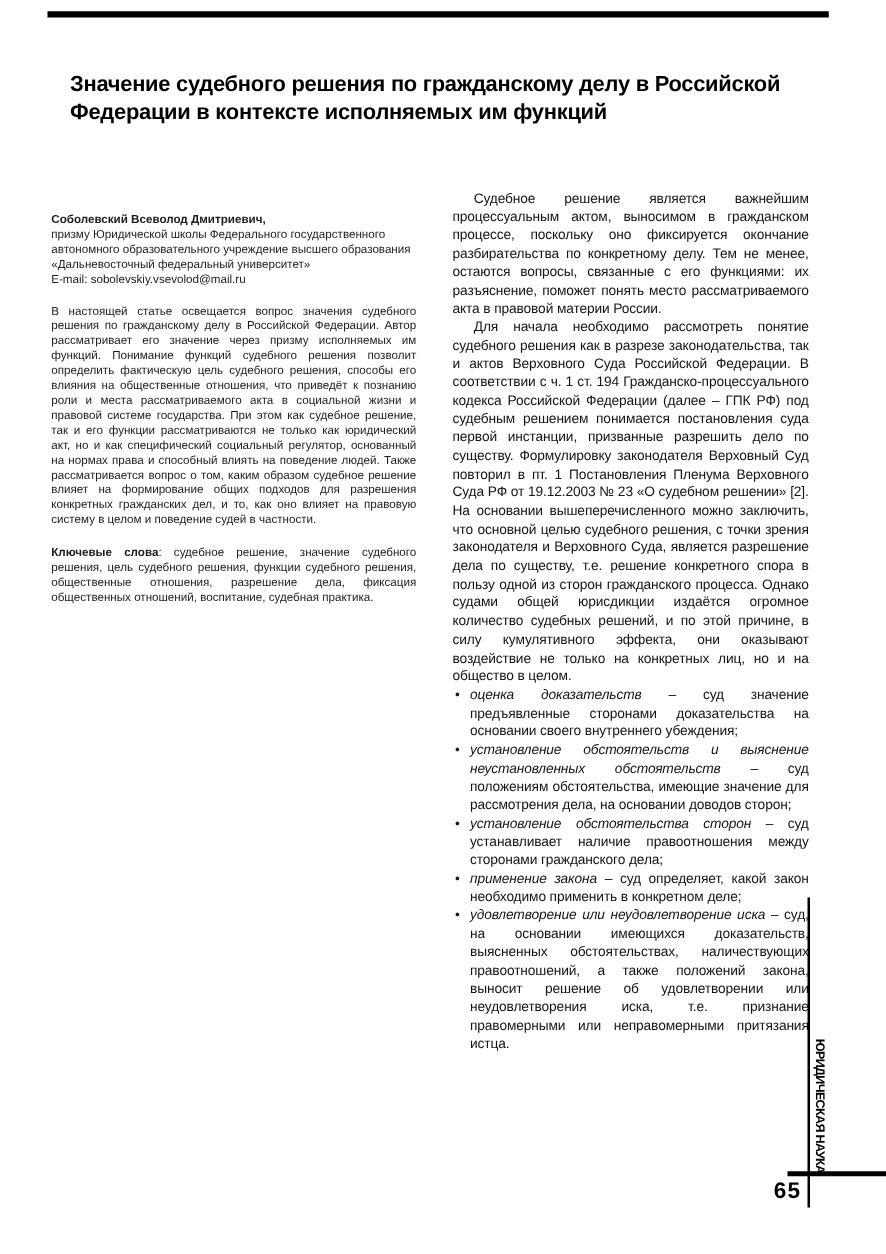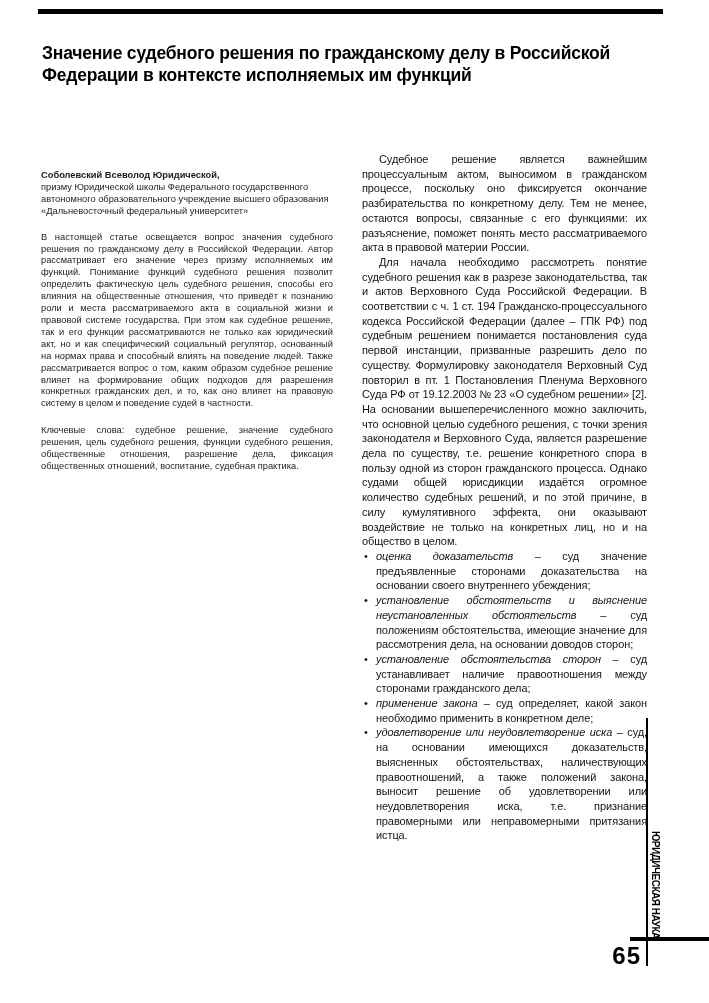--- a/index.html
+++ b/index.html
@@ -20,21 +20,21 @@
   }
   
   .col-left{
     position:absolute;left:41px;top:170px;width:292px;
     font-size:9.3px;line-height:11.9px;color:#1c1c1c;
   }
   .author-block{text-align:left;}
   .author-name{font-weight:bold;}
   .abstract{margin-top:14px;text-align:justify;}
   .keywords{margin-top:15px;text-align:justify;}
-  .kw-label{font-weight:normal;}
+  .kw-label{font-weight:bold;}
   
   .col-right{
     position:absolute;left:362px;top:152px;width:285px;
     font-size:11px;line-height:14.7px;text-align:justify;color:#141414;
     letter-spacing:-0.1px;
   }
   .col-right p{margin:0;text-indent:17px;}
   .bullets{margin:0;padding:0;list-style:none;}
   .bullet-item{position:relative;padding-left:14px;text-align:justify;}
   .bullet-marker{position:absolute;left:2px;top:0;}
@@ -43,36 +43,37 @@
   .v-rule{position:absolute;left:646px;top:718px;width:2px;height:248px;background:#000;}
   .tab-text{
     position:absolute;left:650px;top:831px;
     writing-mode:vertical-rl;
     font-size:10px;font-weight:bold;letter-spacing:-0.5px;
     white-space:nowrap;color:#000;
   }
   .b-rule{position:absolute;left:630px;top:937px;width:79px;height:4px;background:#000;}
   .page-num{
     position:absolute;left:585px;top:942px;width:56px;
-    text-align:right;font-size:24px;font-weight:bold;letter-spacing:1px;color:#000;
+    text-align:right;font-size:18px;font-weight:bold;letter-spacing:1px;color:#000;
   }
 </style>
 </head>
 <body>
 
 <div class="page">
 
   <div class="top-rule"></div>
 
-  <h1 class="title" style="margin:4px;">Значение судебного решения по гражданскому делу в Российской Федерации в контексте исполняемых им функций</h1>
+  <h1 class="title" style="margin:18px;">Значение судебного решения по гражданскому делу в Российской Федерации в контексте исполняемых им функций</h1>
 
   <div class="col-left">
     <div class="author-block">
-      <div class="author-name">Соболевский Всеволод Юридической,</div>
+      <div class="author-name">Соболевский Всеволод Дмитриевич,</div>
       <div class="author-affiliation">призму Юридической школы Федерального государственного автономного образовательного учреждение высшего образования «Дальневосточный федеральный университет»</div>
+      <div class="author-email">E-mail: sobolevskiy.vsevolod@mail.ru</div>
     </div>
     <div class="abstract">В настоящей статье освещается вопрос значения судебного решения по гражданскому делу в Российской Федерации. Автор рассматривает его значение через призму исполняемых им функций. Понимание функций судебного решения позволит определить фактическую цель судебного решения, способы его влияния на общественные отношения, что приведёт к познанию роли и места рассматриваемого акта в социальной жизни и правовой системе государства. При этом как судебное решение, так и его функции рассматриваются не только как юридический акт, но и как специфический социальный регулятор, основанный на нормах права и способный влиять на поведение людей. Также рассматривается вопрос о том, каким образом судебное решение влияет на формирование общих подходов для разрешения конкретных гражданских дел, и то, как оно влияет на правовую систему в целом и поведение судей в частности.</div>
     <div class="keywords">
       <span class="kw-label">Ключевые слова</span><span>: судебное решение, значение судебного решения, цель судебного решения, функции судебного решения, общественные отношения, разрешение дела, фиксация общественных отношений, воспитание, судебная практика.</span>
     </div>
   </div>
 
   <div class="col-right">
     <p>Судебное решение является важнейшим процессуальным актом, выносимом в гражданском процессе, поскольку оно фиксируется окончание разбирательства по конкретному делу. Тем не менее, остаются вопросы, связанные с его функциями: их разъяснение, поможет понять место рассматриваемого акта в правовой материи России.</p>
     <p>Для начала необходимо рассмотреть понятие судебного решения как в разрезе законодательства, так и актов Верховного Суда Российской Федерации. В соответствии с ч. 1 ст. 194 Гражданско-процессуального кодекса Российской Федерации (далее – ГПК РФ) под судебным решением понимается постановления суда первой инстанции, призванные разрешить дело по существу. Формулировку законодателя Верховный Суд повторил в пт. 1 Постановления Пленума Верховного Суда РФ от 19.12.2003 № 23 «О судебном решении» [2]. На основании вышеперечисленного можно заключить, что основной целью судебного решения, с точки зрения законодателя и Верховного Суда, является разрешение дела по существу, т.е. решение конкретного спора в пользу одной из сторон гражданского процесса. Однако судами общей юрисдикции издаётся огромное количество судебных решений, и по этой причине, в силу кумулятивного эффекта, они оказывают воздействие не только на конкретных лиц, но и на общество в целом.</p>

